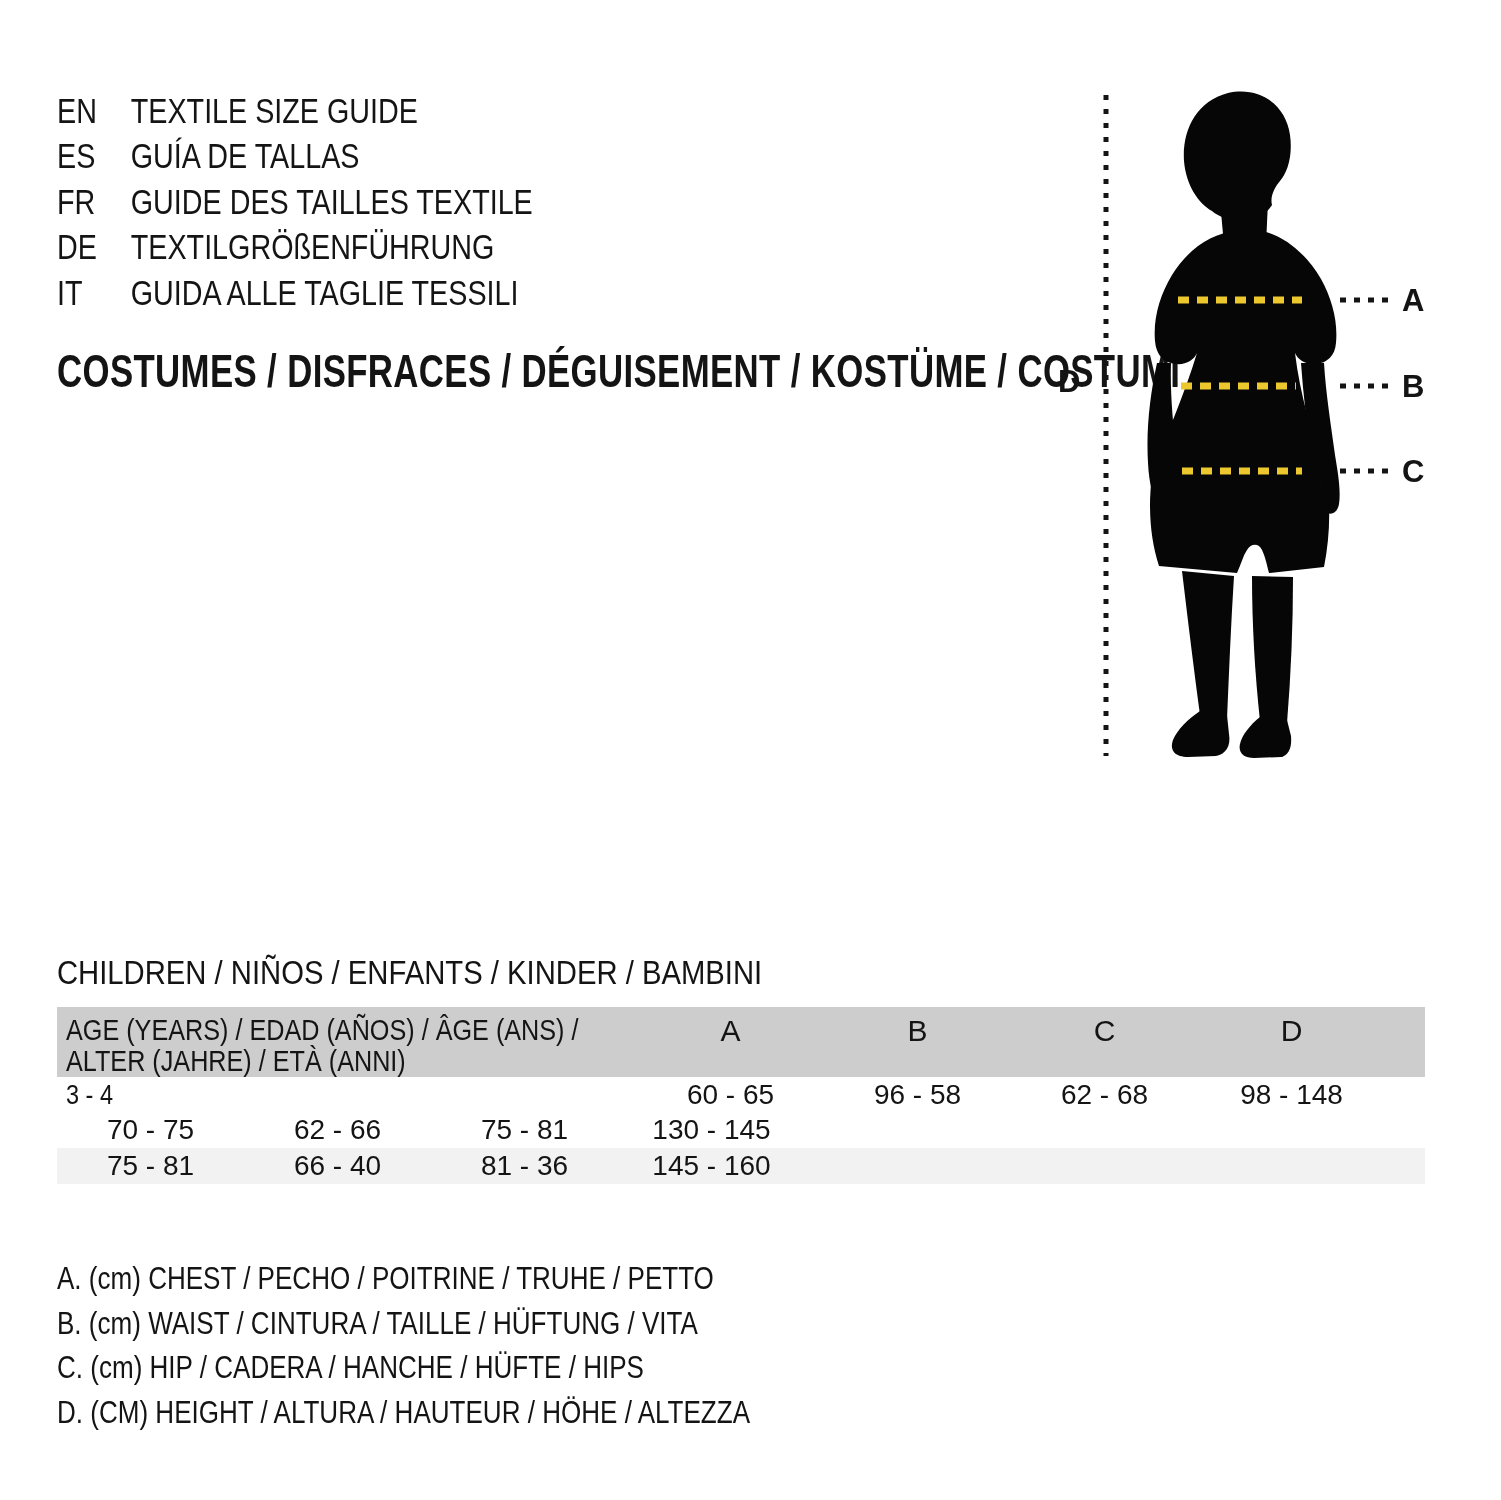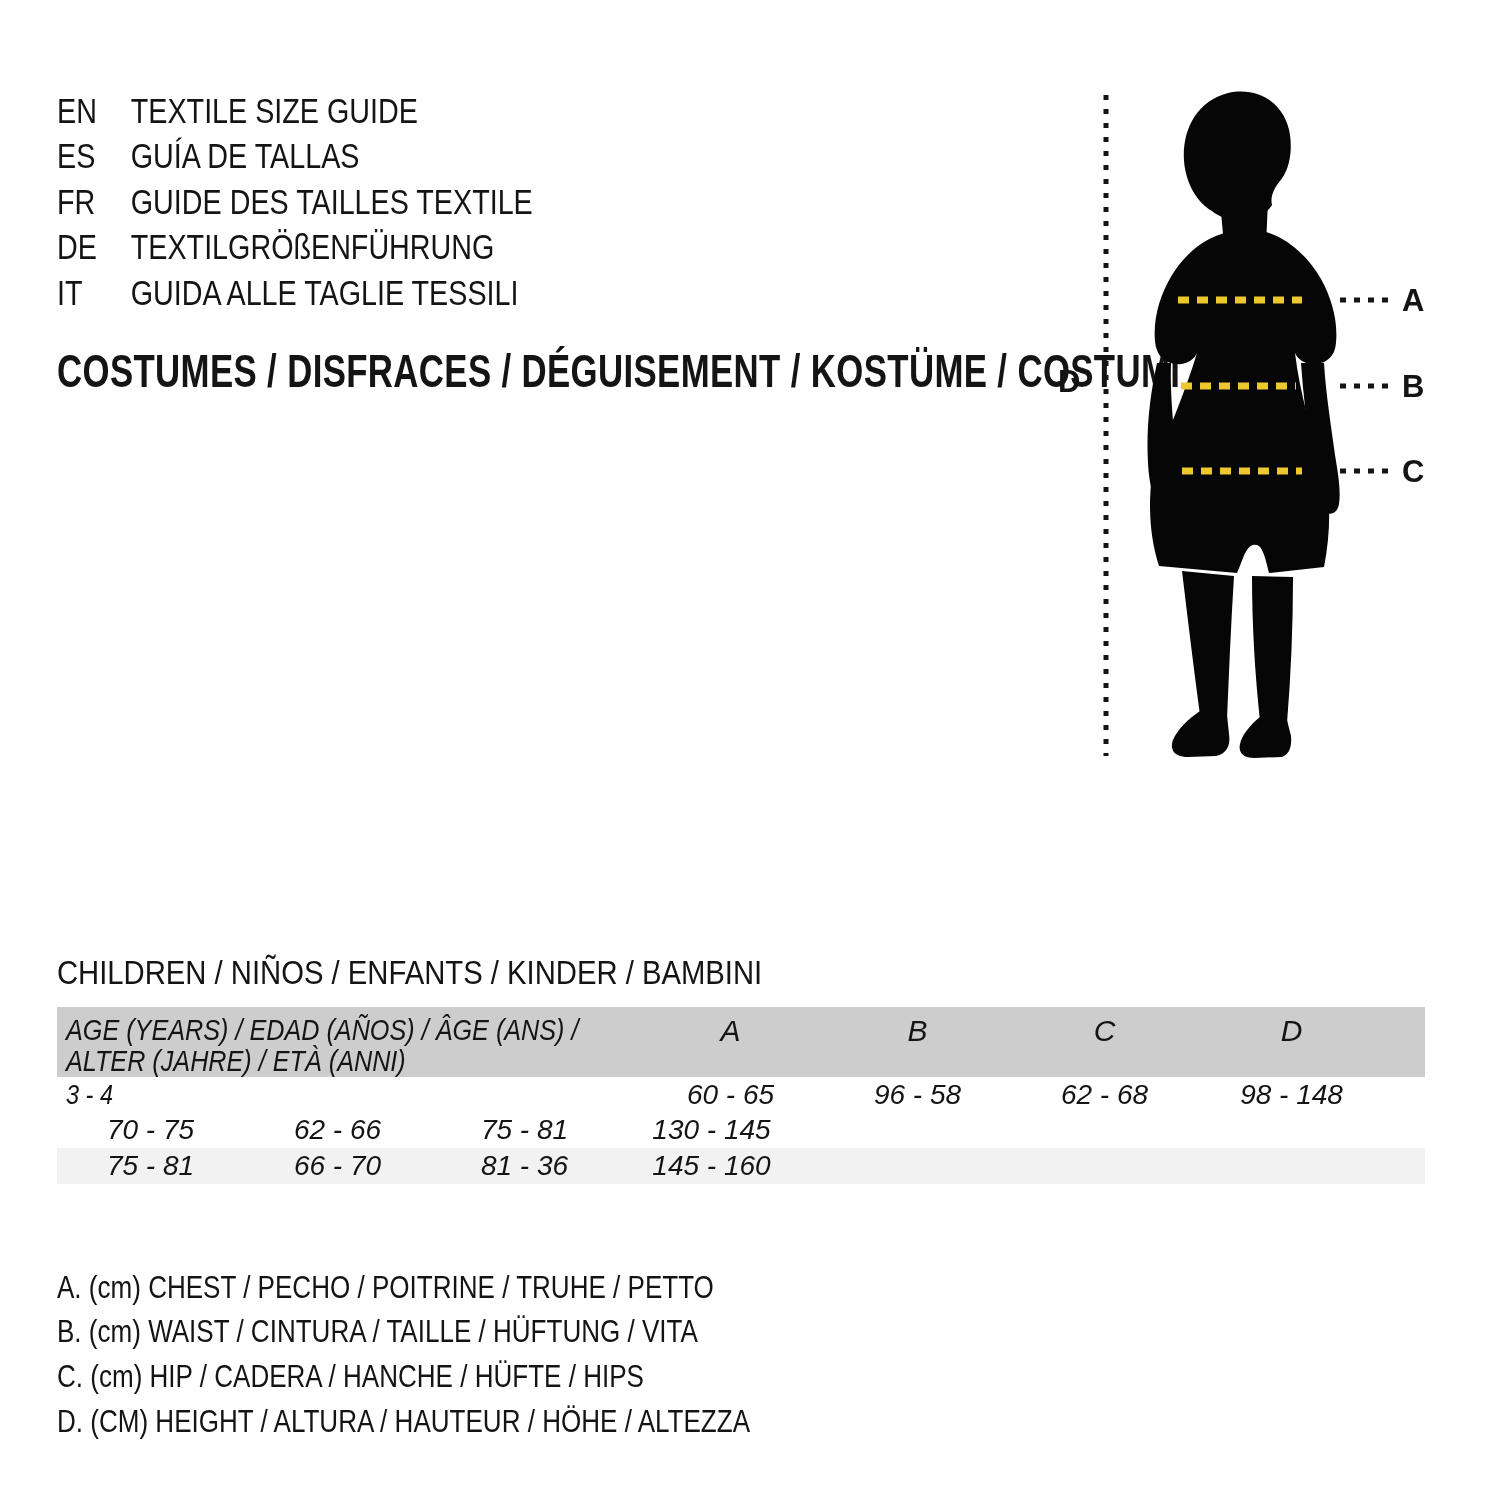--- a/index.html
+++ b/index.html
@@ -37,30 +37,30 @@
 
   
   .children-title {
     position:absolute; left:57px; top:937px;
     font-size:34px; font-weight:400; white-space:nowrap;
     transform:scaleX(0.86); transform-origin:0 50%; line-height:44px;
   }
 
   
   .size-table { position:absolute; left:57px; top:994px; width:1368px; }
-  .t-row { display:flex; align-items:center; height:35.5px; padding-right:40px; font-size:28px;font-style:italic; }
+  .t-row { display:flex; align-items:center; height:35.5px; padding-right:40px; font-size:28px; }
   .t-row.header { height:70px; align-items:flex-start; padding-top:7px; background:#cdcdcd; font-size:30px; }
   .t-row.striped { background:#f2f2f2; }
   .c-age { width:580px; flex:0 0 580px; padding-left:9px; }
   .c-val { width:187px; flex:0 0 187px; text-align:center; }
   .hline { display:block; transform:scaleX(0.84); transform-origin:0 50%; white-space:nowrap; line-height:31px; }
 
   
   .legend { position:absolute; left:57px; top:1248px; }
-  .legend-row { display:flex; align-items:flex-end; height:44.7px; font-size:31px; white-space:nowrap; }
+  .legend-row { display:flex; align-items:flex-start; height:44.7px; font-size:31px; white-space:nowrap; }
 </style>
 </head>
 <body>
 
 <div class="page">
 
   <section class="lang-list">
     <div class="lang-row">
       <span class="lang-code">EN</span>
       <span class="lang-label">TEXTILE SIZE GUIDE</span>
@@ -162,21 +162,21 @@
 
     <div class="t-row">
       <div class="c-val">70 - 75</div>
       <div class="c-val">62 - 66</div>
       <div class="c-val">75 - 81</div>
       <div class="c-val">130 - 145</div>
     </div>
 
     <div class="t-row striped">
       <div class="c-val">75 - 81</div>
-      <div class="c-val">66 - 70</div>
+      <div class="c-val">66 - 40</div>
       <div class="c-val">81 - 36</div>
       <div class="c-val">145 - 160</div>
     </div>
   </div>
 
   <div class="legend">
     <div class="legend-row">
       <span class="cond">A. (cm) CHEST / PECHO / POITRINE / TRUHE / PETTO</span>
     </div>
     <div class="legend-row">

